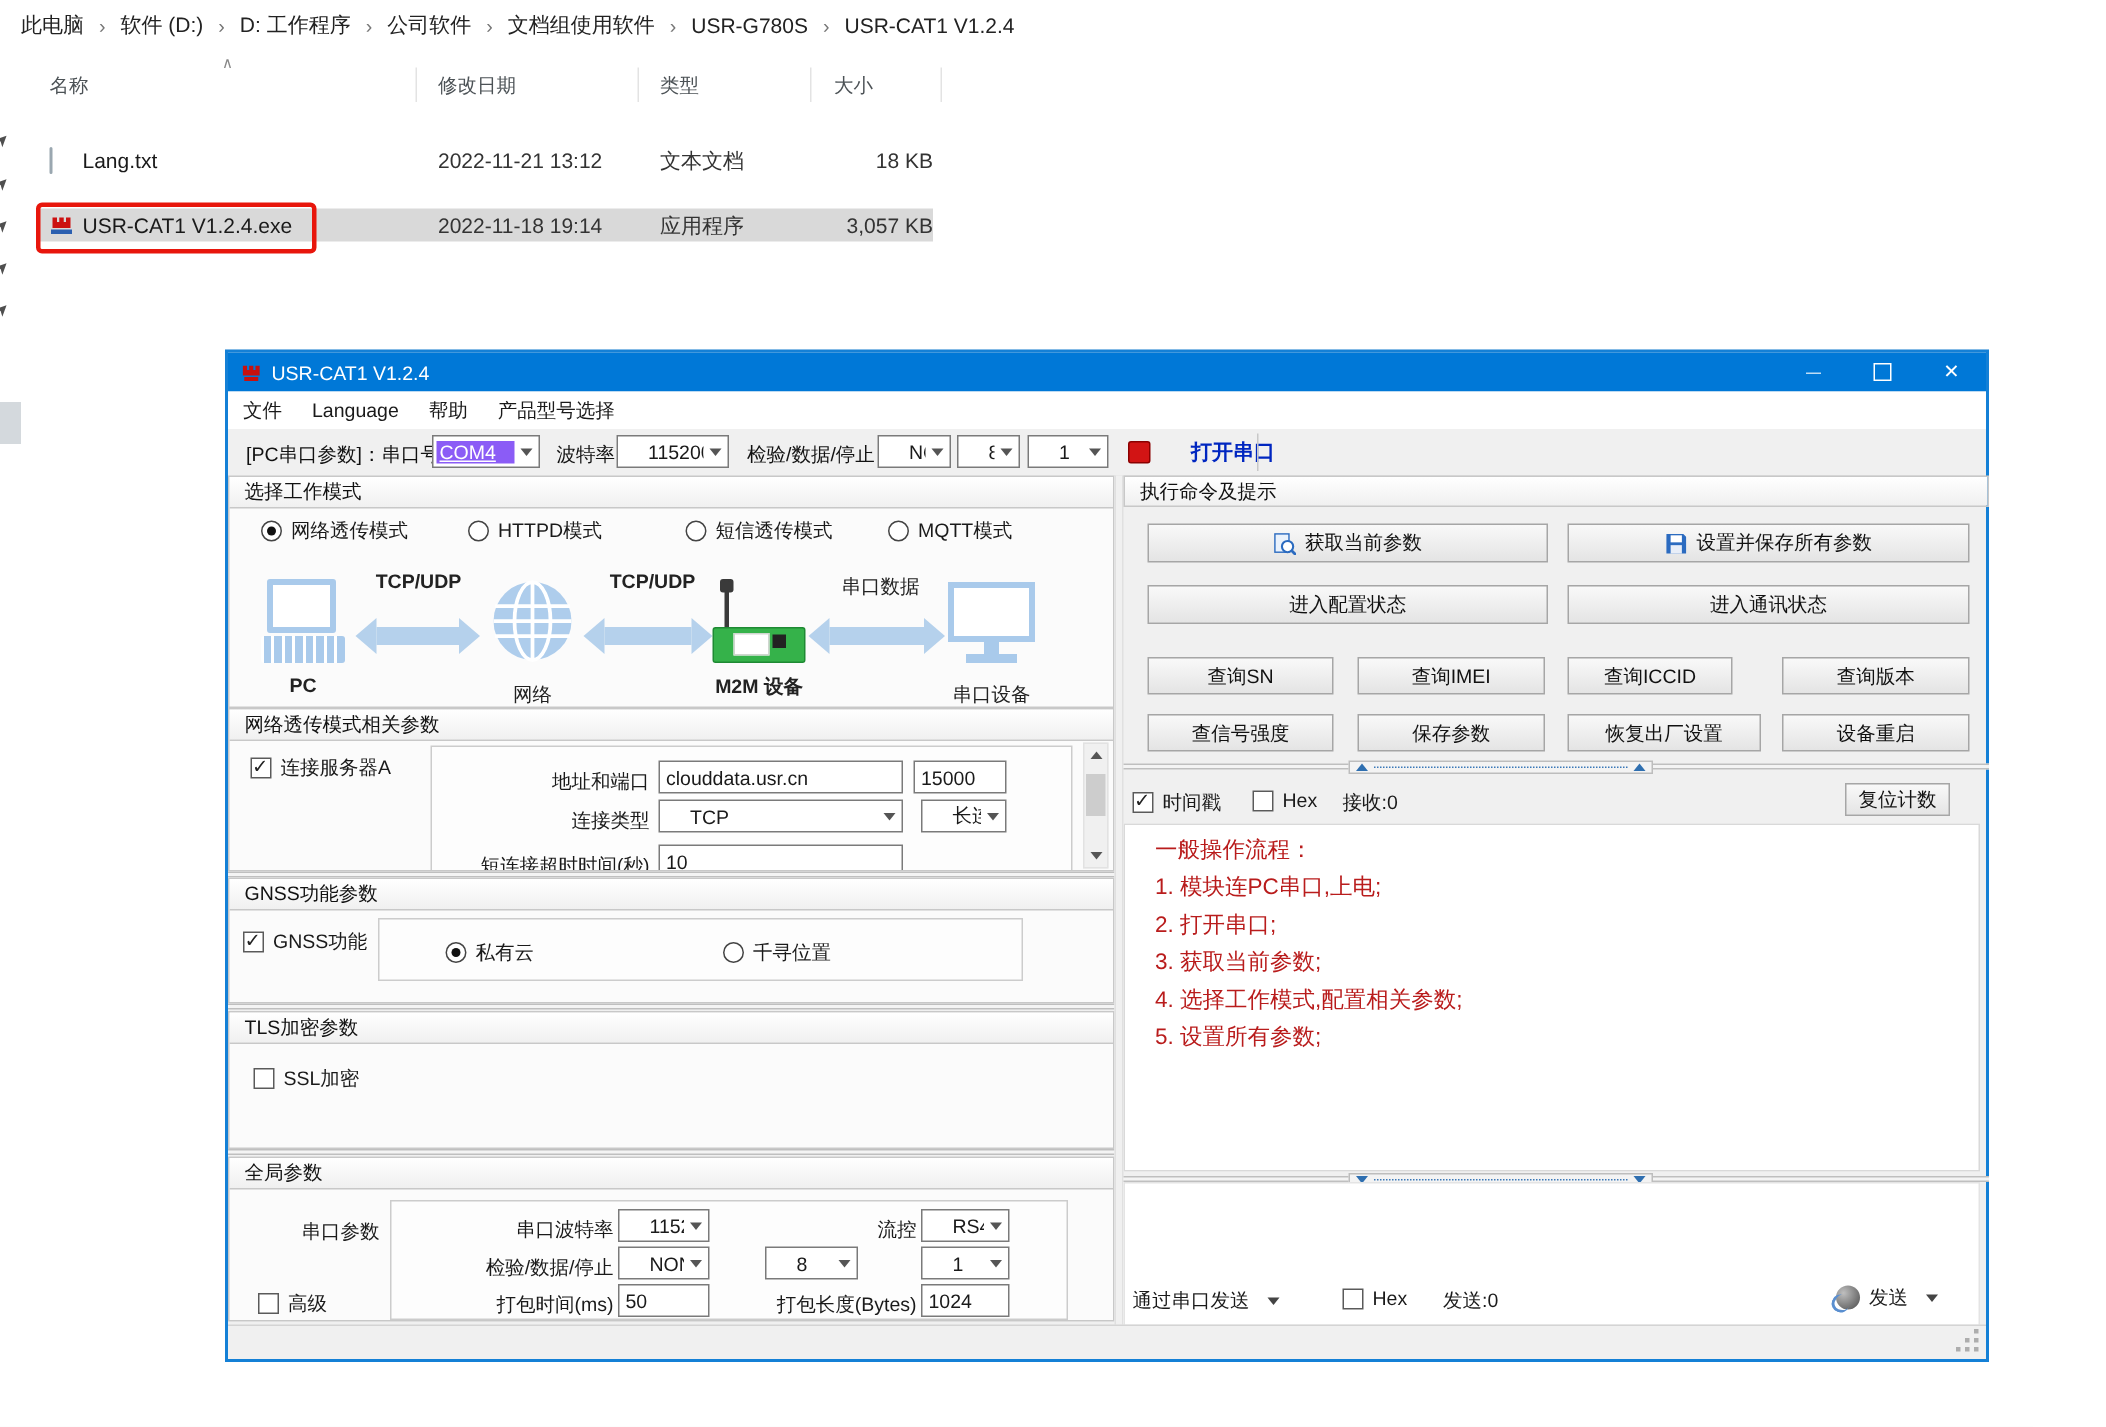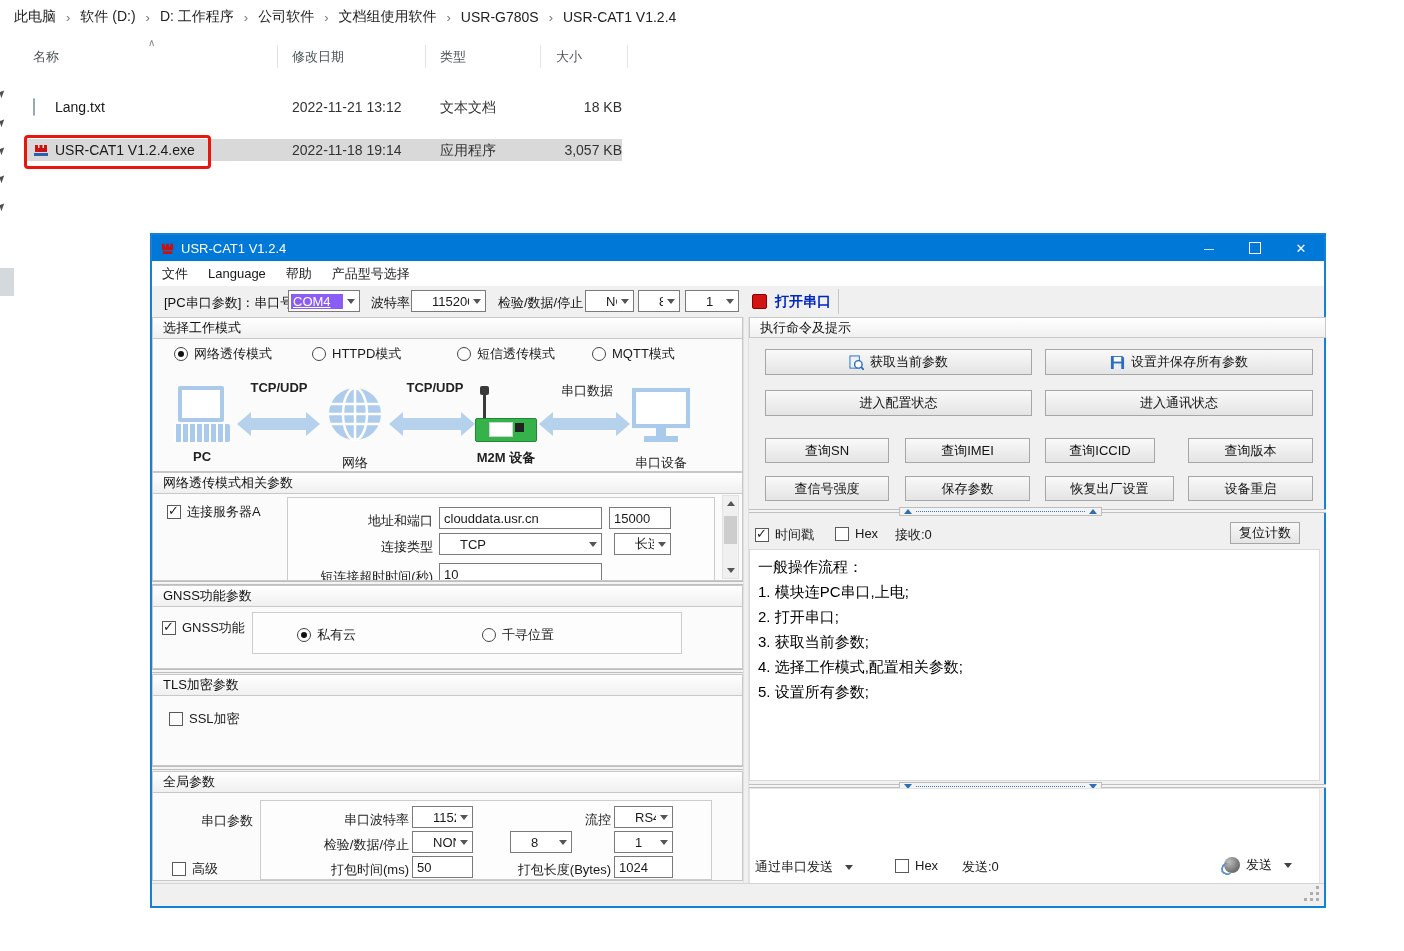--- a/index.html
+++ b/index.html
@@ -48,21 +48,21 @@
   .combo{position:absolute;height:22px;background:#fff;border:1px solid #7a7a7a;display:flex;align-items:center;box-sizing:border-box;font-size:13px;}
   .combo .cval{flex:1;padding-left:20px;white-space:nowrap;overflow:hidden;}
   .combo .carr{width:16px;align-self:stretch;display:flex;align-items:center;justify-content:center;}
   .combo .carr::after{content:"";border-left:4px solid transparent;border-right:4px solid transparent;border-top:5px solid #555;}
   .combo.sel .cval{background:#8b5cf6;color:#fff;margin:2px 0 2px 2px;padding-left:2px;text-decoration:underline;}
   .inp{position:absolute;height:22px;background:#fff;border:1px solid #7a7a7a;box-sizing:border-box;font-size:13px;
        display:flex;align-items:center;padding-left:4px;white-space:nowrap;overflow:hidden;}
   .tsep{position:absolute;top:3px;width:1px;height:25px;background:#c8c8c8;}
   .openbtn{position:absolute;left:600px;top:3px;height:25px;display:flex;align-items:center;gap:8px;cursor:pointer;}
   .reddot{width:13px;height:13px;background:#d21414;border:1px solid #8b0000;border-radius:2px;}
-  .openbtn .otext{color:#0026c0;font-weight:bold;font-size:14px;}
+  .openbtn .otext{color:#0026c0;font-weight:bold;font-size:14px;margin-left:19px;}
 
   .winbody{position:absolute;left:0;top:82px;right:0;bottom:22px;}
   .statusbar{position:absolute;left:0;bottom:0;right:0;height:22px;background:#f0f0f0;border-top:1px solid #d4d4d4;}
   .gripdot{position:absolute;right:5px;bottom:5px;width:3px;height:3px;background:#adadad;
      box-shadow:-6px 0 0 #adadad,-12px 0 0 #adadad,0 -6px 0 #adadad,-6px -6px 0 #adadad,0 -12px 0 #adadad;}
 
   
   .group{position:absolute;box-sizing:border-box;border:1px solid #c8c8c8;background:#fbfbfb;overflow:hidden;}
   .ghead{height:20px;background:linear-gradient(#ffffff,#f0f0f0);border-bottom:1px solid #c8c8c8;
          display:flex;align-items:center;padding-left:10px;font-size:13px;color:#111;}
@@ -102,21 +102,21 @@
   .vthumb{position:absolute;left:1px;width:13px;background:#cdcdcd;}
 
   
   .cmdbtn{position:absolute;box-sizing:border-box;border:1px solid #a6a6a6;background:linear-gradient(#f9f9f9,#e4e4e4);
      display:flex;align-items:center;justify-content:center;gap:6px;font-size:13px;color:#111;cursor:pointer;}
   .hsplit{position:absolute;left:0;width:577px;height:4px;background:#f4f4f4;border-top:1px solid #bfbfbf;border-bottom:1px solid #bfbfbf;box-sizing:border-box;}
   .handle{position:absolute;height:9px;border:1px solid #bdbdbd;background:#f3f3f3;box-sizing:border-box;display:flex;align-items:center;padding:0 4px;gap:4px;}
   .handle .dots{flex:1;border-top:1px dotted #3a78b8;height:0;}
   .tri-up{width:0;height:0;border-left:4px solid transparent;border-right:4px solid transparent;border-bottom:5px solid #2f6fb0;}
   .tri-dn{width:0;height:0;border-left:4px solid transparent;border-right:4px solid transparent;border-top:5px solid #2f6fb0;}
-  .logarea{position:absolute;background:#fff;border:1px solid #d9d9d9;box-sizing:border-box;font-size:15px;line-height:25px;padding:4px 8px;color:#000000;}
+  .logarea{position:absolute;background:#fff;border:1px solid #d9d9d9;box-sizing:border-box;font-size:15px;line-height:25px;padding:4px 20px;color:#b91c1c;}
   .sendarea{position:absolute;background:#fff;border:1px solid #e4e4e4;box-sizing:border-box;}
   .ddarr{display:inline-block;width:0;height:0;border-left:4px solid transparent;border-right:4px solid transparent;border-top:5px solid #444;margin-left:6px;}
   .sphere{width:16px;height:16px;border-radius:50%;background:radial-gradient(circle at 5px 5px,#bfbfbf,#4a4a4a);position:relative;}
   .sphere::after{content:"";position:absolute;left:-3px;bottom:-2px;width:10px;height:10px;border-left:2px solid #5a8fd0;border-bottom:2px solid #5a8fd0;border-radius:50%;transform:rotate(20deg);}
 </style>
 </head>
 <body>
 
 <div class="screen">
 

